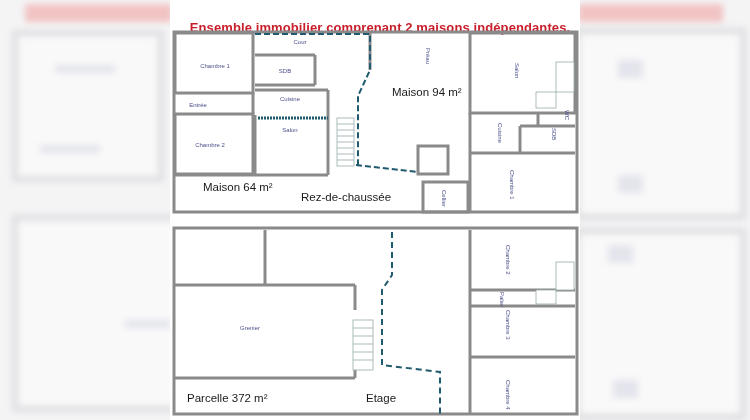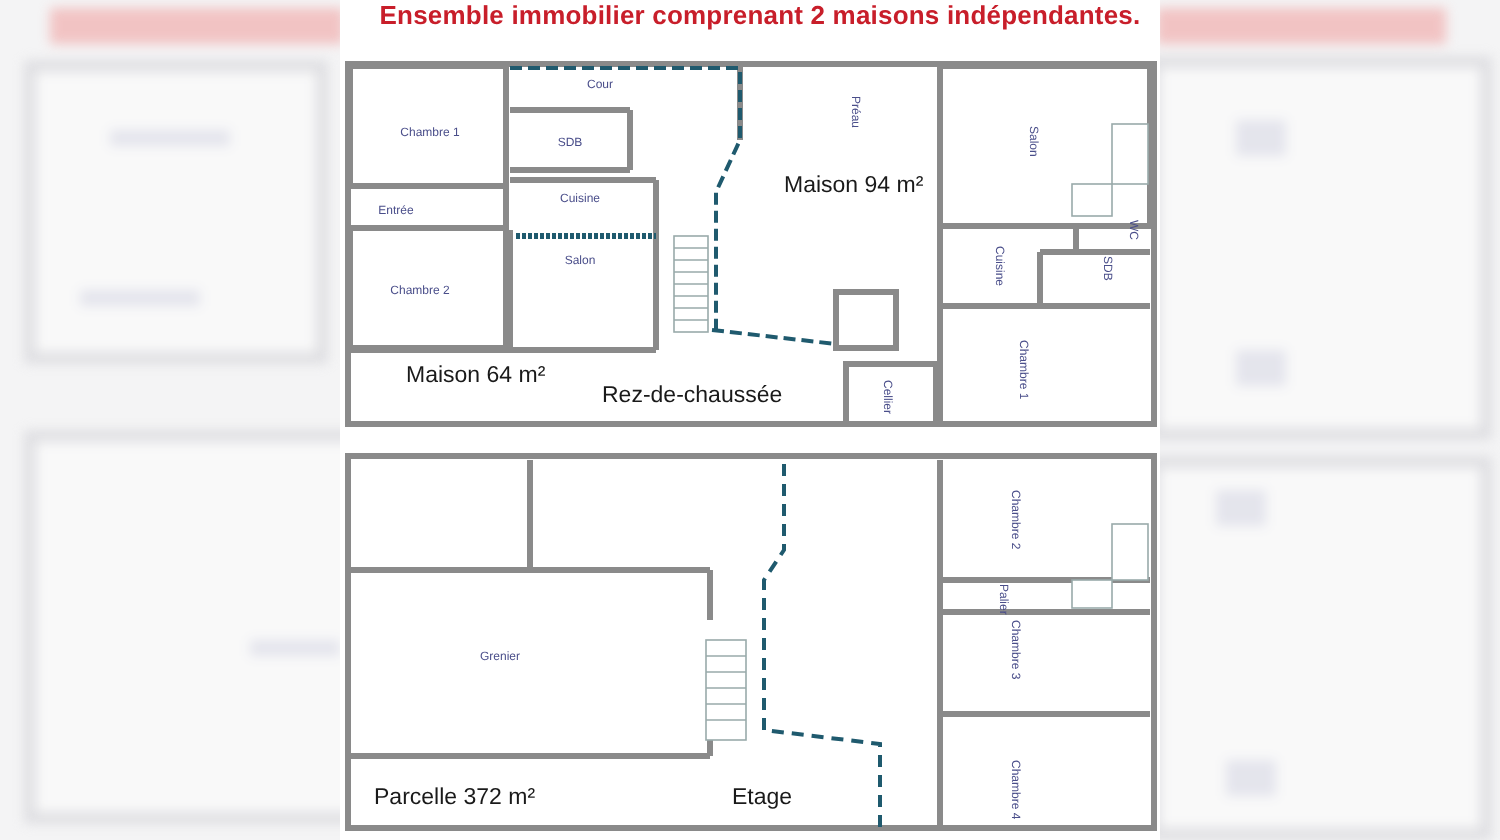--- a/index.html
+++ b/index.html
@@ -4,21 +4,21 @@
 <style>
   html, body { margin:0; padding:0; }
   body { width:750px; height:420px; position:relative; overflow:hidden; background:#f4f4f5; font-family:"Liberation Sans", sans-serif; }
   .blur-side { position:absolute; top:0; height:420px; width:172px; filter:blur(3px); opacity:0.75; }
   .blur-left { left:0; }
   .blur-right { right:0; }
   .blur-band { position:absolute; height:18px; background:#f1b3b3; top:4px; }
   .blur-box { position:absolute; border:6px solid #d8d8dc; background:#fbfbfb; }
   .blur-lbl { position:absolute; background:#dfe0ea; height:8px; }
   .center { position:absolute; left:170px; top:0; width:410px; height:420px; background:#fff; }
-  .title { position:absolute; left:0; top:0; width:420px; text-align:center; color:#c81e2a; font-weight:bold; font-size:13px; letter-spacing:0.1px; }
+  .title { position:absolute; left:0; top:20px; width:420px; text-align:center; color:#c81e2a; font-weight:bold; font-size:13px; letter-spacing:0.1px; }
   svg { position:absolute; left:0; top:0; }
   .lbl { font-family:"Liberation Sans", sans-serif; fill:#4a4e8a; font-size:6px; }
   .big { font-family:"Liberation Sans", sans-serif; fill:#1a1a1a; font-size:11.5px; }
 </style>
 </head>
 <body>
 
 <div class="blur-side blur-left">
   <div class="blur-band" style="left:25px;width:147px;"></div>
   <div class="blur-box" style="left:12px;top:30px;width:140px;height:140px;"></div>

